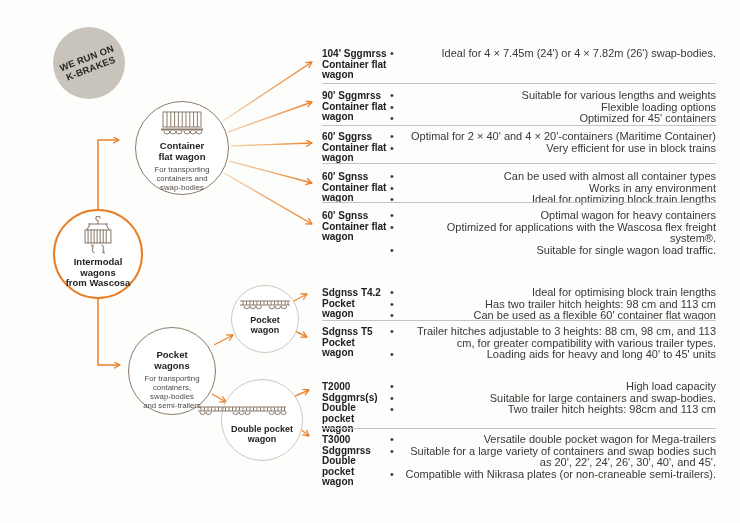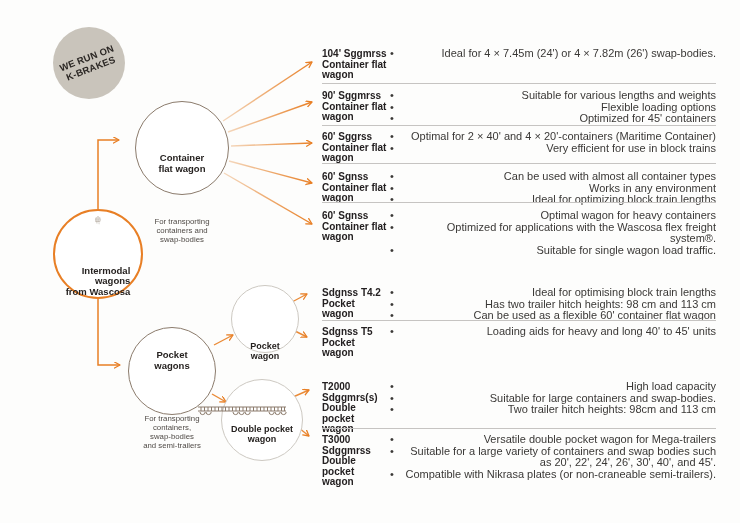--- a/index.html
+++ b/index.html
@@ -2,21 +2,21 @@
 <html><head>
 <meta charset="utf-8">
 <style>
   * { margin:0; padding:0; box-sizing:border-box; }
   body { font-family:"Liberation Sans", sans-serif; background:#fff; }
   .canvas { position:relative; width:740px; height:523px; background:#fdfdfc; overflow:hidden; }
 
   svg.wires { position:absolute; left:0; top:0; z-index:1; }
 
   .circle { position:absolute; border-radius:50%; background:#fff; display:flex; flex-direction:column;
-            align-items:center; text-align:center; z-index:2;gap:40px; }
+            align-items:center; text-align:center; z-index:2; }
   .cat-circle  { border:1.5px solid #8b7b6c; }
   .sub-circle  { border:1px solid #cdc9c2; }
   .root-circle { border:2px solid #e87f25; }
 
   .t-line { font-weight:bold; font-size:9.5px; line-height:10.5px; color:#262220; }
   .sub-circle .t-line { font-size:9px; line-height:10px; }
   .s-line { font-size:7.8px; line-height:9px; color:#504b47; }
 
   .badge { position:absolute; left:53px; top:27px; width:72px; height:72px; border-radius:50%;
            background:#c9c4bb; display:flex; align-items:center; justify-content:center; z-index:2; }
@@ -85,21 +85,21 @@
     <line x1="294" y1="424" x2="309" y2="436" stroke="#ea8a36" stroke-width="1.4" marker-end="url(#arw)"></line>
   </svg>
 
   <div class="badge">
     <div class="badge-rot">
         <div class="b-line">WE RUN ON</div>
         <div class="b-line">K-BRAKES</div>
       </div>
   </div>
 
-  <div class="circle root-circle" style="left:53px; top:209px; width:90px; height:90px;text-align:right;">
+  <div class="circle root-circle" style="left:53px; top:209px; width:90px; height:90px;">
     <svg class="wagon-icon" style="margin-top:5px" width="38" height="40" viewBox="0 0 44 46">
       <g fill="none" stroke="#8b7b6c" stroke-width="1.2" stroke-linecap="round">
         <path d="M24.5 2.5 a2.5 2.5 0 1 0 -2.5 2.5"></path>
         <path d="M22 5 V9"></path>
         <path d="M11 9 H33"></path>
         <path d="M13 9 L9 16 M31 9 L35 16"></path>
         <rect x="7" y="16" width="30" height="15"></rect>
         <path d="M10.5 16 V31 M14 16 V31 M17.5 16 V31 M21 16 V31 M24.5 16 V31 M28 16 V31 M31.5 16 V31"></path>
         <path d="M26.5 33.5 a6 4.6 0 0 1 1.2 6"></path>
         <path d="M27.3 42.2 l1.4 -1.6 l0.5 2.2"></path>
@@ -254,20 +254,21 @@
       </div>
   </div>
   <div class="divider" style="top:320px"></div>
 
   <div class="we" style="top:326px">
     <div class="entry-name">
         <div class="name-line">Sdgnss T5</div>
         <div class="name-line">Pocket wagon</div>
       </div>
     <div class="entry-bullets">
+        <div class="bullet">Trailer hitches adjustable to 3 heights: 88 cm, 98 cm, and 113 cm, for greater compatibility with various trailer types.</div>
         <div class="bullet">Loading aids for heavy and long 40' to 45' units</div>
       </div>
   </div>
 
   <div class="we" style="top:381px">
     <div class="entry-name">
         <div class="name-line">T2000</div>
         <div class="name-line">Sdggmrs(s)</div>
         <div class="name-line">Double pocket</div>
         <div class="name-line">wagon</div>

